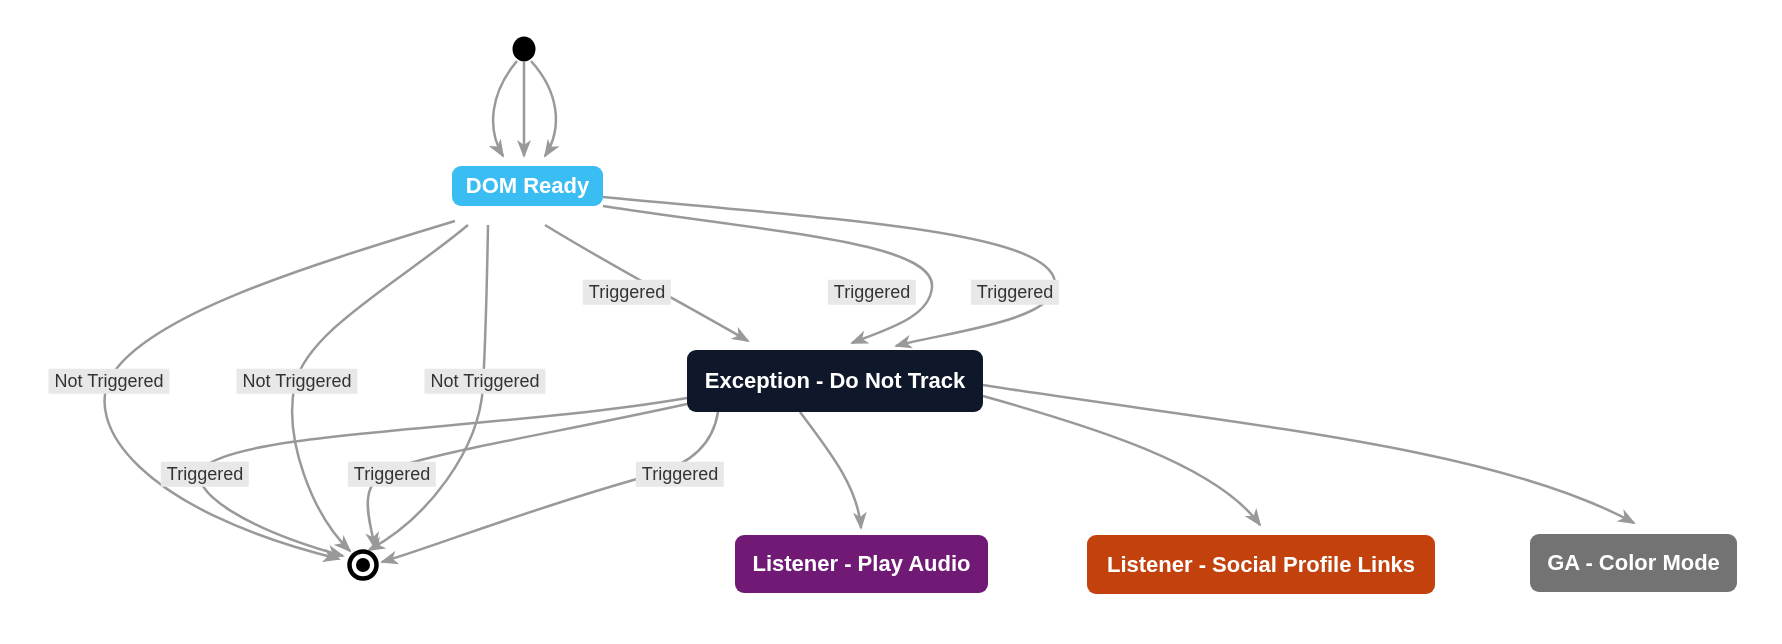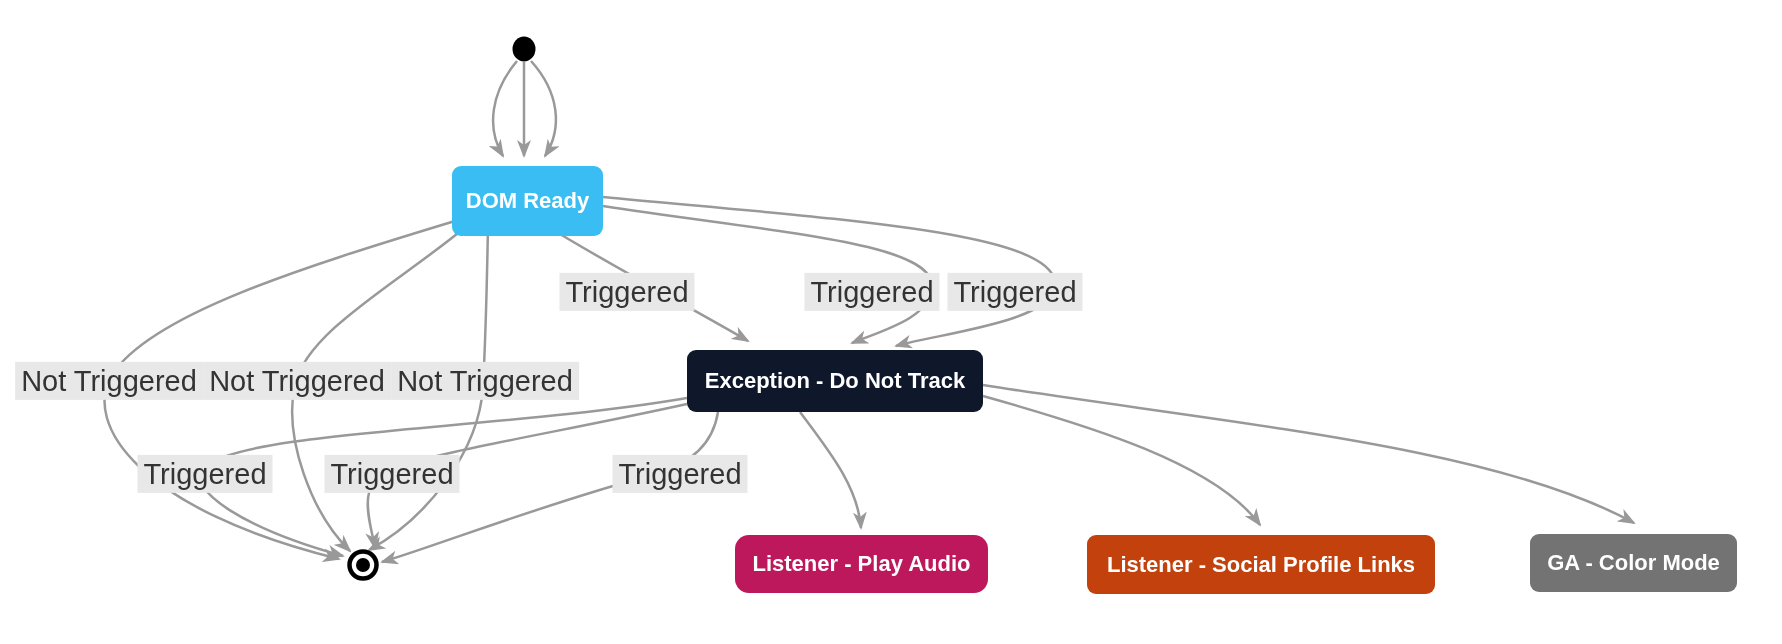--- a/index.html
+++ b/index.html
@@ -21,21 +21,21 @@
     display:flex;align-items:center;justify-content:center;
     border-radius:9px;
     color:#ffffff;font-weight:bold;font-size:22px;
     white-space:nowrap;
     box-sizing:border-box;
   }
   .chip{
     position:absolute;
     transform:translate(-50%,-50%);
     background:#e8e8e8;color:#333333;
-    font-size:29px;line-height:1.25;
+    font-size:18px;line-height:1.25;
     padding:1px 6px;white-space:nowrap;
   }
 </style>
 </head>
 <body>
 
 <div class="canvas">
 
   <svg class="edges" width="1782" height="644" viewBox="0 0 1782 644">
     <defs>
@@ -65,29 +65,29 @@
     <path class="edge" d="M 983,385 C 1230,424 1495,446 1634,523" marker-end="url(#arrowhead)"></path>
 
     <ellipse class="start-dot" cx="524" cy="49" rx="11.5" ry="12.5"></ellipse>
 
     <g>
       <circle class="final-ring" cx="363" cy="565" r="13.5"></circle>
       <circle class="final-core" cx="363" cy="565" r="7"></circle>
     </g>
   </svg>
 
-  <div class="node" style="left: 452px; top: 166px; width: 151px; height: 70px; background: rgb(58, 189, 242);">
+  <div class="node" style="left: 452px; top: 166px; width: 151px; height: 40px; background: rgb(58, 189, 242);">
     <span>DOM Ready</span>
   </div>
 
   <div class="node" style="left: 687px; top: 350px; width: 296px; height: 62px; background: #0f172a; text-align: right;">
     <span>Exception - Do Not Track</span>
   </div>
 
-  <div class="node" style="left: 735px; top: 535px; width: 253px; height: 58px; background: #be185d; border-radius: 14px;">
+  <div class="node" style="left: 735px; top: 535px; width: 253px; height: 58px; background: #701a75;">
     <span>Listener - Play Audio</span>
   </div>
 
   <div class="node" style="left: 1087px; top: 535px; width: 348px; height: 59px; background: #c2410c;">
     <span>Listener - Social Profile Links</span>
   </div>
 
   <div class="node" style="left: 1530px; top: 534px; width: 207px; height: 58px; background: #737373;">
     <span>GA - Color Mode</span>
   </div>

